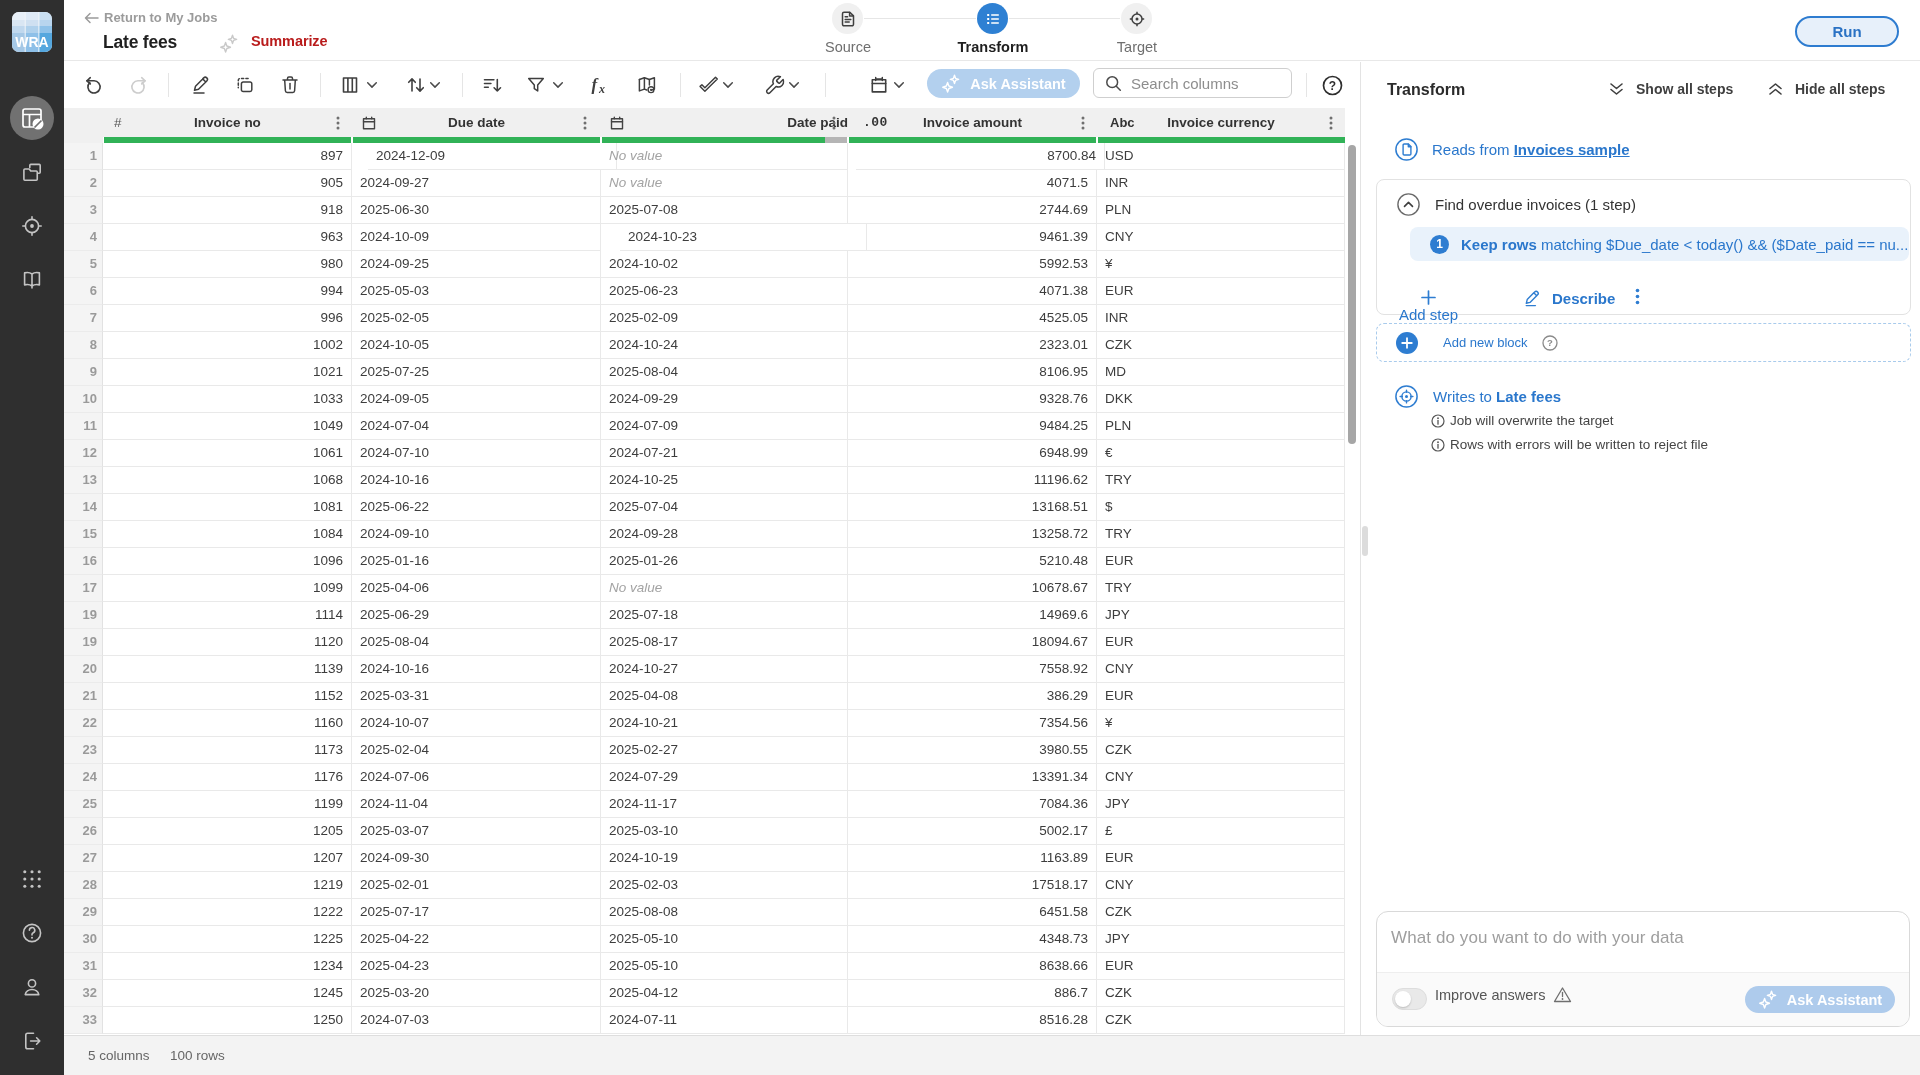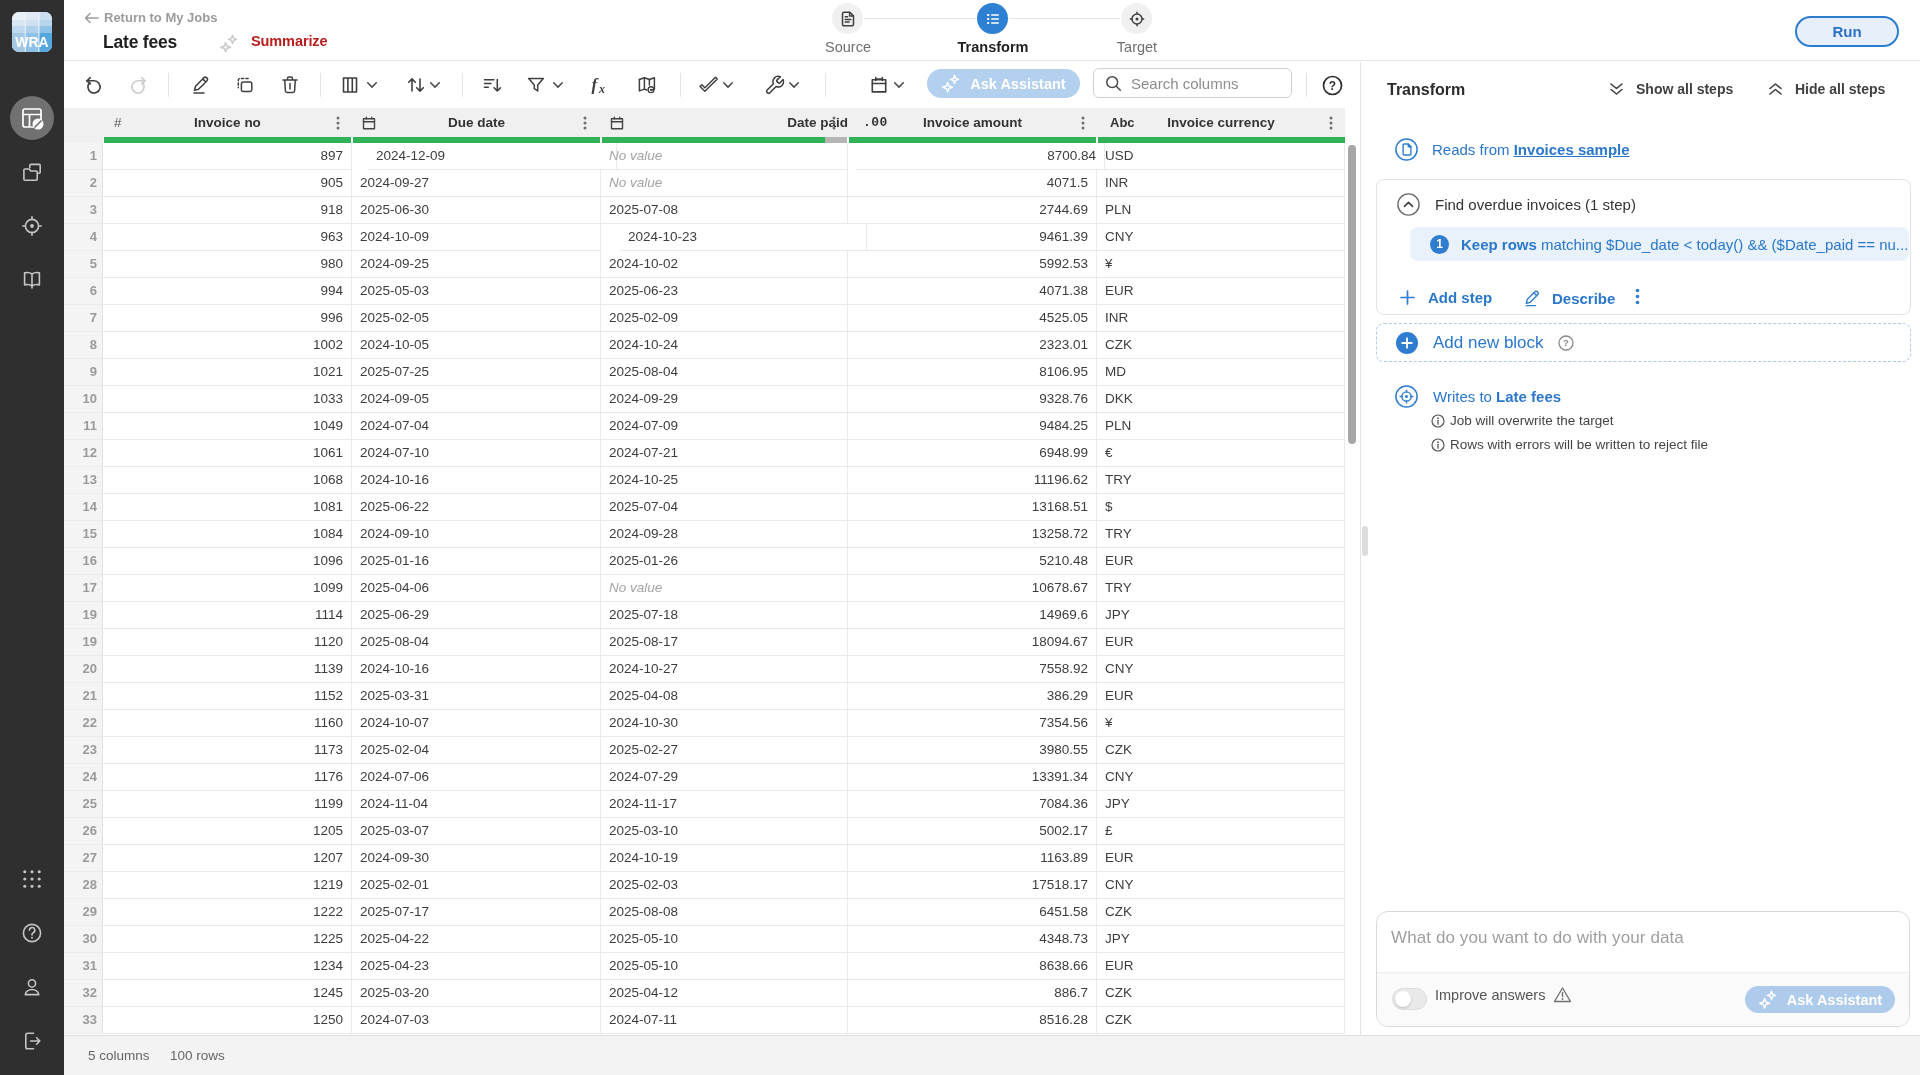--- a/index.html
+++ b/index.html
@@ -545,21 +545,21 @@
 <div class="cell cr" style="left:39px;width:249px">1152</div>
 <div class="cell cl" style="left:288px;width:249px">2025-03-31</div>
 <div class="cell cl" style="left:537px;width:247px">2025-04-08</div>
 <div class="cell cr" style="left:784px;width:249px">386.29</div>
 <div class="cell cl" style="left:1033px;width:248px">EUR</div>
 </div>
 <div class="trow" style="top:710px">
 <div class="rnum">22</div>
 <div class="cell cr" style="left:39px;width:249px">1160</div>
 <div class="cell cl" style="left:288px;width:249px">2024-10-07</div>
-<div class="cell cl" style="left:537px;width:247px">2024-10-30</div>
+<div class="cell cl" style="left:537px;width:247px">2024-10-21</div>
 <div class="cell cr" style="left:784px;width:249px">7354.56</div>
 <div class="cell cl" style="left:1033px;width:248px">¥</div>
 </div>
 <div class="trow" style="top:737px">
 <div class="rnum">23</div>
 <div class="cell cr" style="left:39px;width:249px">1173</div>
 <div class="cell cl" style="left:288px;width:249px">2025-02-04</div>
 <div class="cell cl" style="left:537px;width:247px">2025-02-27</div>
 <div class="cell cr" style="left:784px;width:249px">3980.55</div>
 <div class="cell cl" style="left:1033px;width:248px">CZK</div>
@@ -680,21 +680,21 @@
         <svg width="23" height="23" viewBox="0 0 23 23" fill="none">
           <circle cx="11.5" cy="11.5" r="10.6" stroke="#6a6a6a" stroke-width="1.4" fill="none"></circle>
           <path d="M7.5 13.4 L11.5 9.4 l4 4" stroke="#3f3f3f" stroke-width="1.6" stroke-linecap="round" stroke-linejoin="round" fill="none"></path>
         </svg>
         <span style="font-size:15px;color:#333;">Find overdue invoices (1 step)</span>
       </div>
     <div id="steppill">
       <div class="circ" style="width:19px;height:19px;background:#2e7dd1;color:#fff;font-size:12px;font-weight:700;margin-left:20px;">1</div>
       <span style="margin-left:12px;"><b>Keep rows</b> matching $Due_date &lt; today() &amp;&amp; ($Date_paid == nu...</span>
     </div>
-    <div class="row" style="left:22px;top:109px;gap:12px;font-size:15px;font-weight:700;">
+    <div class="row" style="left:22px;top:109px;font-size:15px;font-weight:400;flex-direction:column;">
         <svg width="17" height="17" viewBox="0 0 17 17" fill="none">
           <path d="M8.5 2 V15 M2 8.5 H15" stroke="#2e7dd1" stroke-width="1.7" stroke-linecap="round" stroke-linejoin="round" fill="none"></path>
         </svg>
         <span class="blue">Add step</span>
       </div>
     <div class="row" style="left:146px;top:109px;gap:11px;font-size:15px;font-weight:700;">
         <svg width="18" height="18" viewBox="0 0 18 18" fill="none">
           <path d="M10.8 3.8 l2.9 2.9 L7 13.4 l-3.7.9.9-3.7 Z M10.8 3.8 l.9-.9 a1.7 1.7 0 0 1 2.9 2.9 l-.9.9" stroke="#2e7dd1" stroke-width="1.4" stroke-linecap="round" stroke-linejoin="round" fill="none"></path>
           <path d="M3.2 16.6 h9.2" stroke="#2e7dd1" stroke-width="1.4" stroke-linecap="round" stroke-linejoin="round" fill="none"></path>
         </svg>
@@ -707,21 +707,21 @@
           <circle cx="2.5" cy="14.5" r="1.8" fill="#2e7dd1"></circle>
         </svg>
       </div>
   </div>
   <div id="dashbox">
     <div class="circ" style="width:22px;height:22px;background:#2e7dd1;margin-left:19px;">
         <svg width="12" height="12" viewBox="0 0 12 12" fill="none">
           <path d="M6 1.2 V10.8 M1.2 6 H10.8" stroke="#fff" stroke-width="1.8" stroke-linecap="round" stroke-linejoin="round" fill="none"></path>
         </svg>
       </div>
-    <span class="blue" style="font-size:17px;margin-left:15px;">Add new block</span>
+    <span class="blue" style="font-size:13px;margin-left:25px;">Add new block</span>
     <span style="margin-left:14px;display:flex;">
         <svg width="16" height="16" viewBox="0 0 16 16" fill="none">
           <circle cx="8" cy="8" r="7" stroke="#8a8a8a" stroke-width="1.3" fill="none"></circle>
           <text x="8" y="11.4" text-anchor="middle" font-family="Liberation Sans,sans-serif" font-size="9.5" font-weight="700" fill="#8a8a8a">?</text>
         </svg>
       </span>
   </div>
   <div class="row" style="left:1395px;top:385px;gap:15px;">
       <svg width="23" height="23" viewBox="0 0 23 23" fill="none">
         <circle cx="11.5" cy="11.5" r="10.6" stroke="#2e7dd1" stroke-width="1.5" fill="none"></circle>

